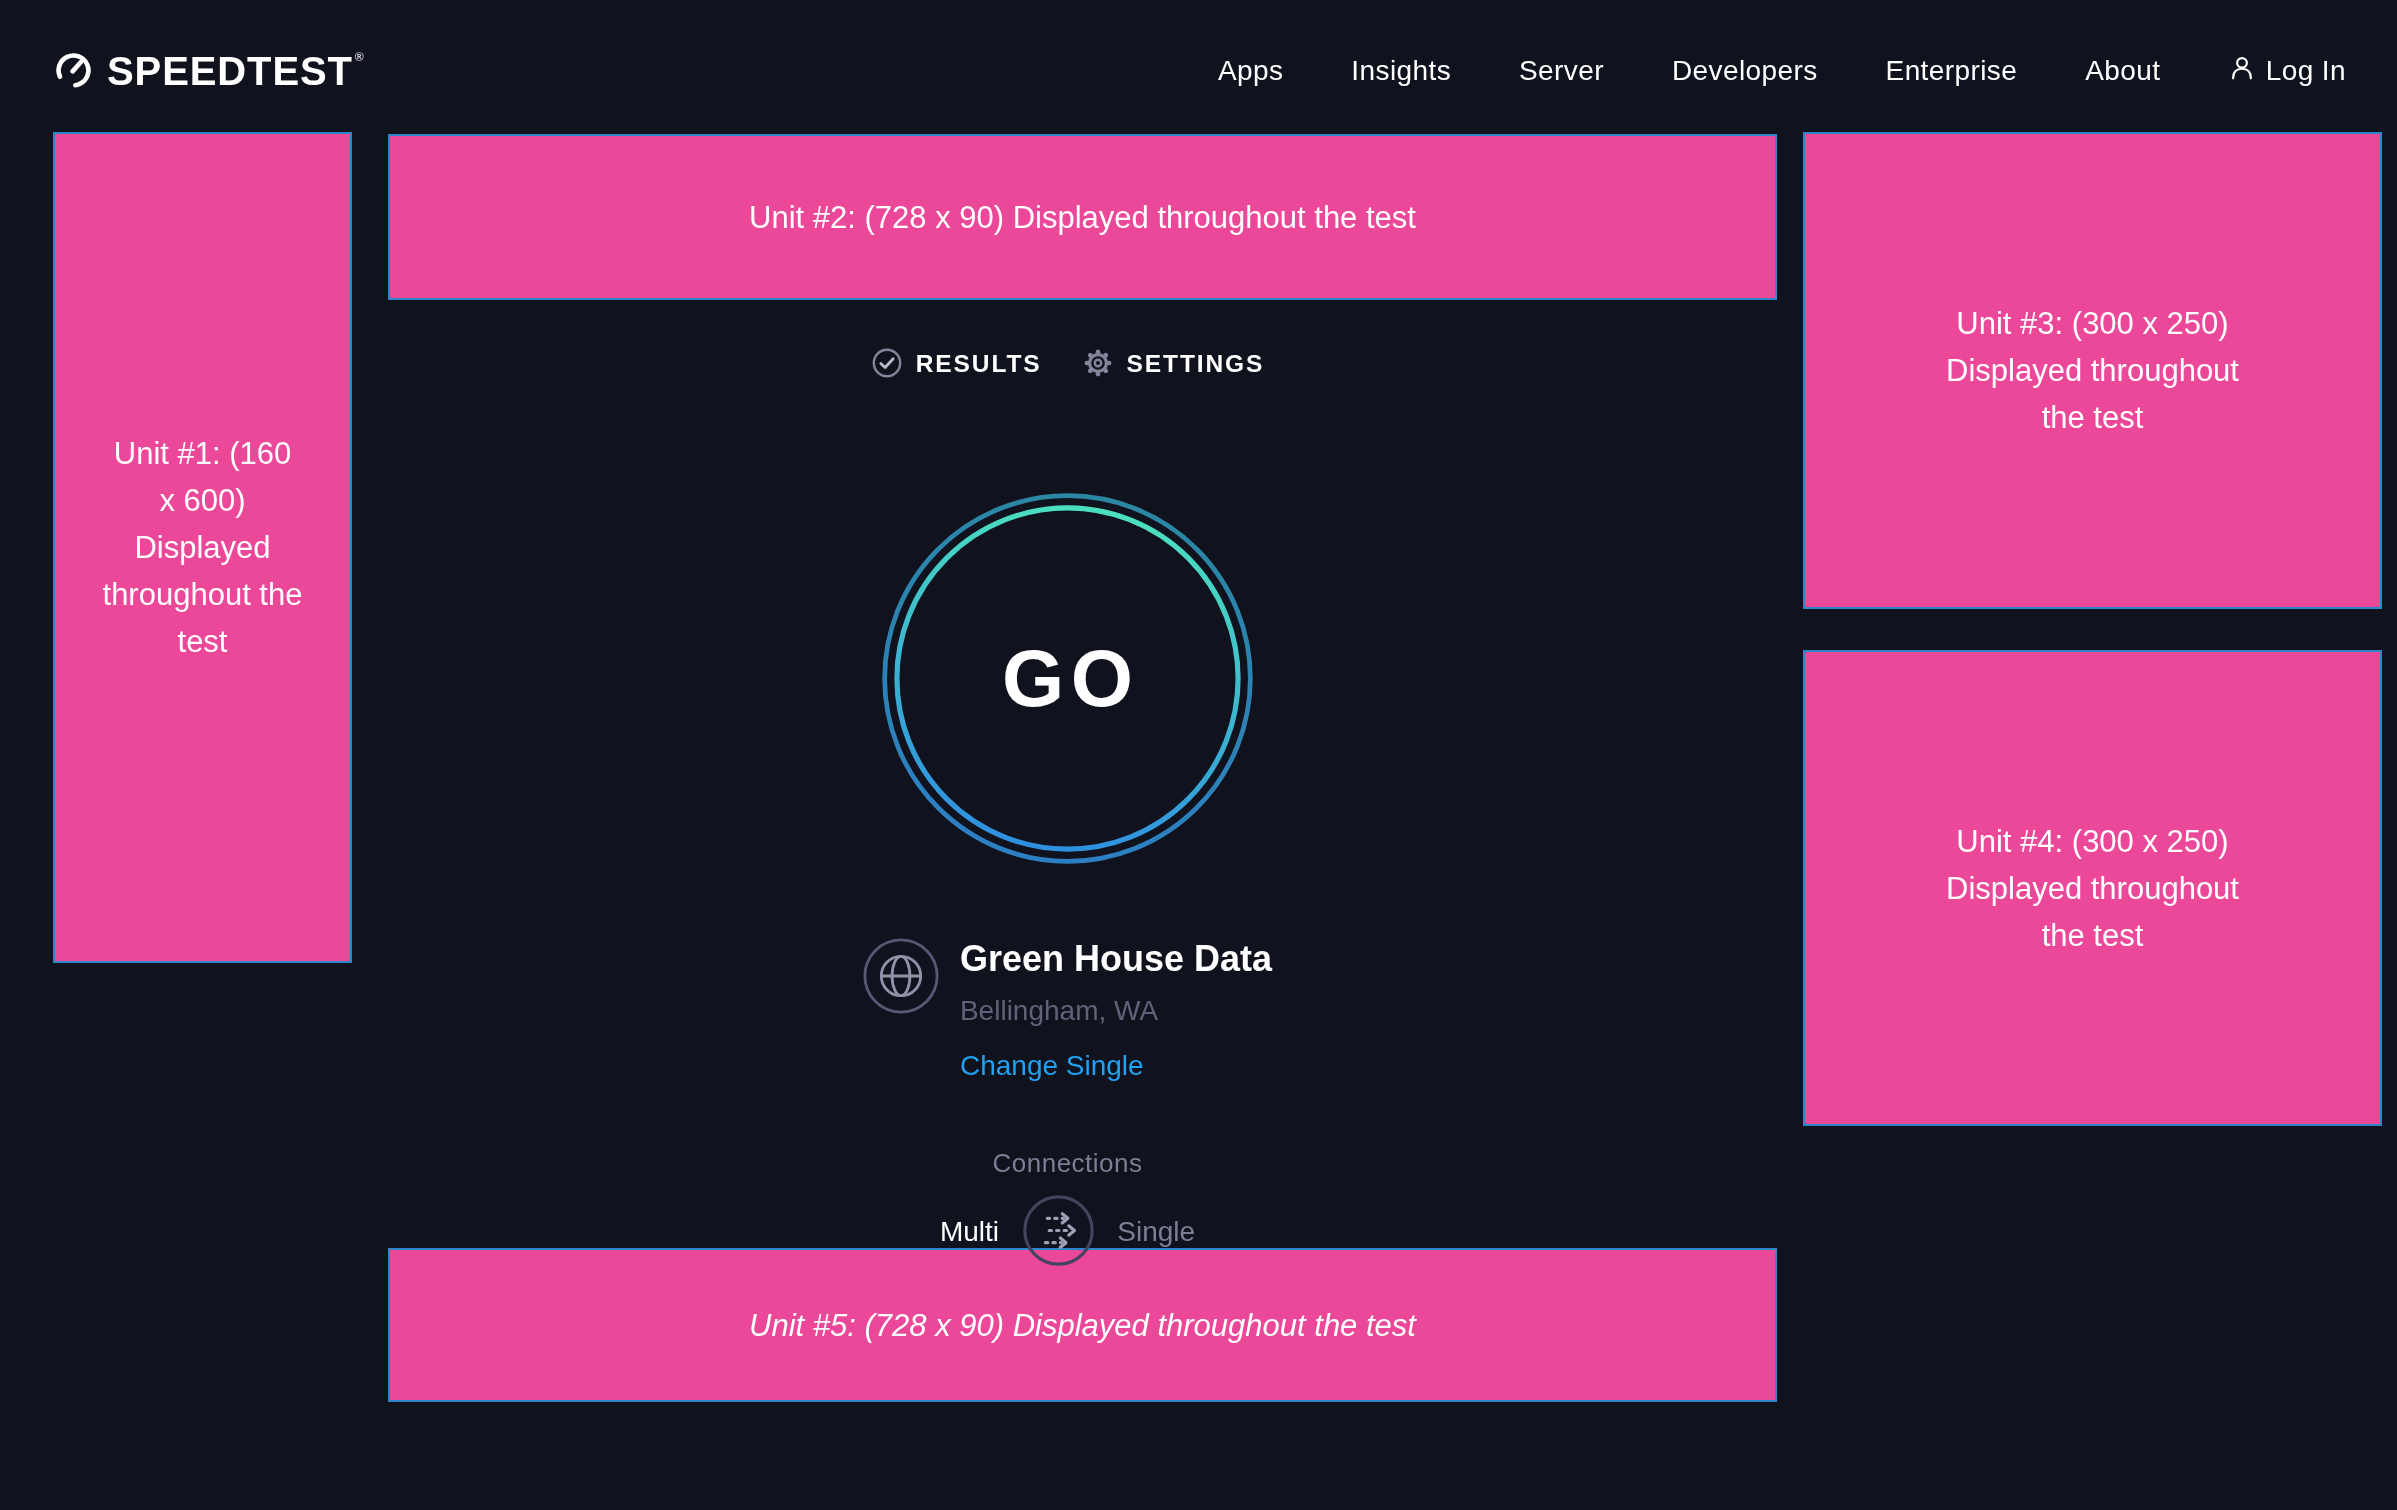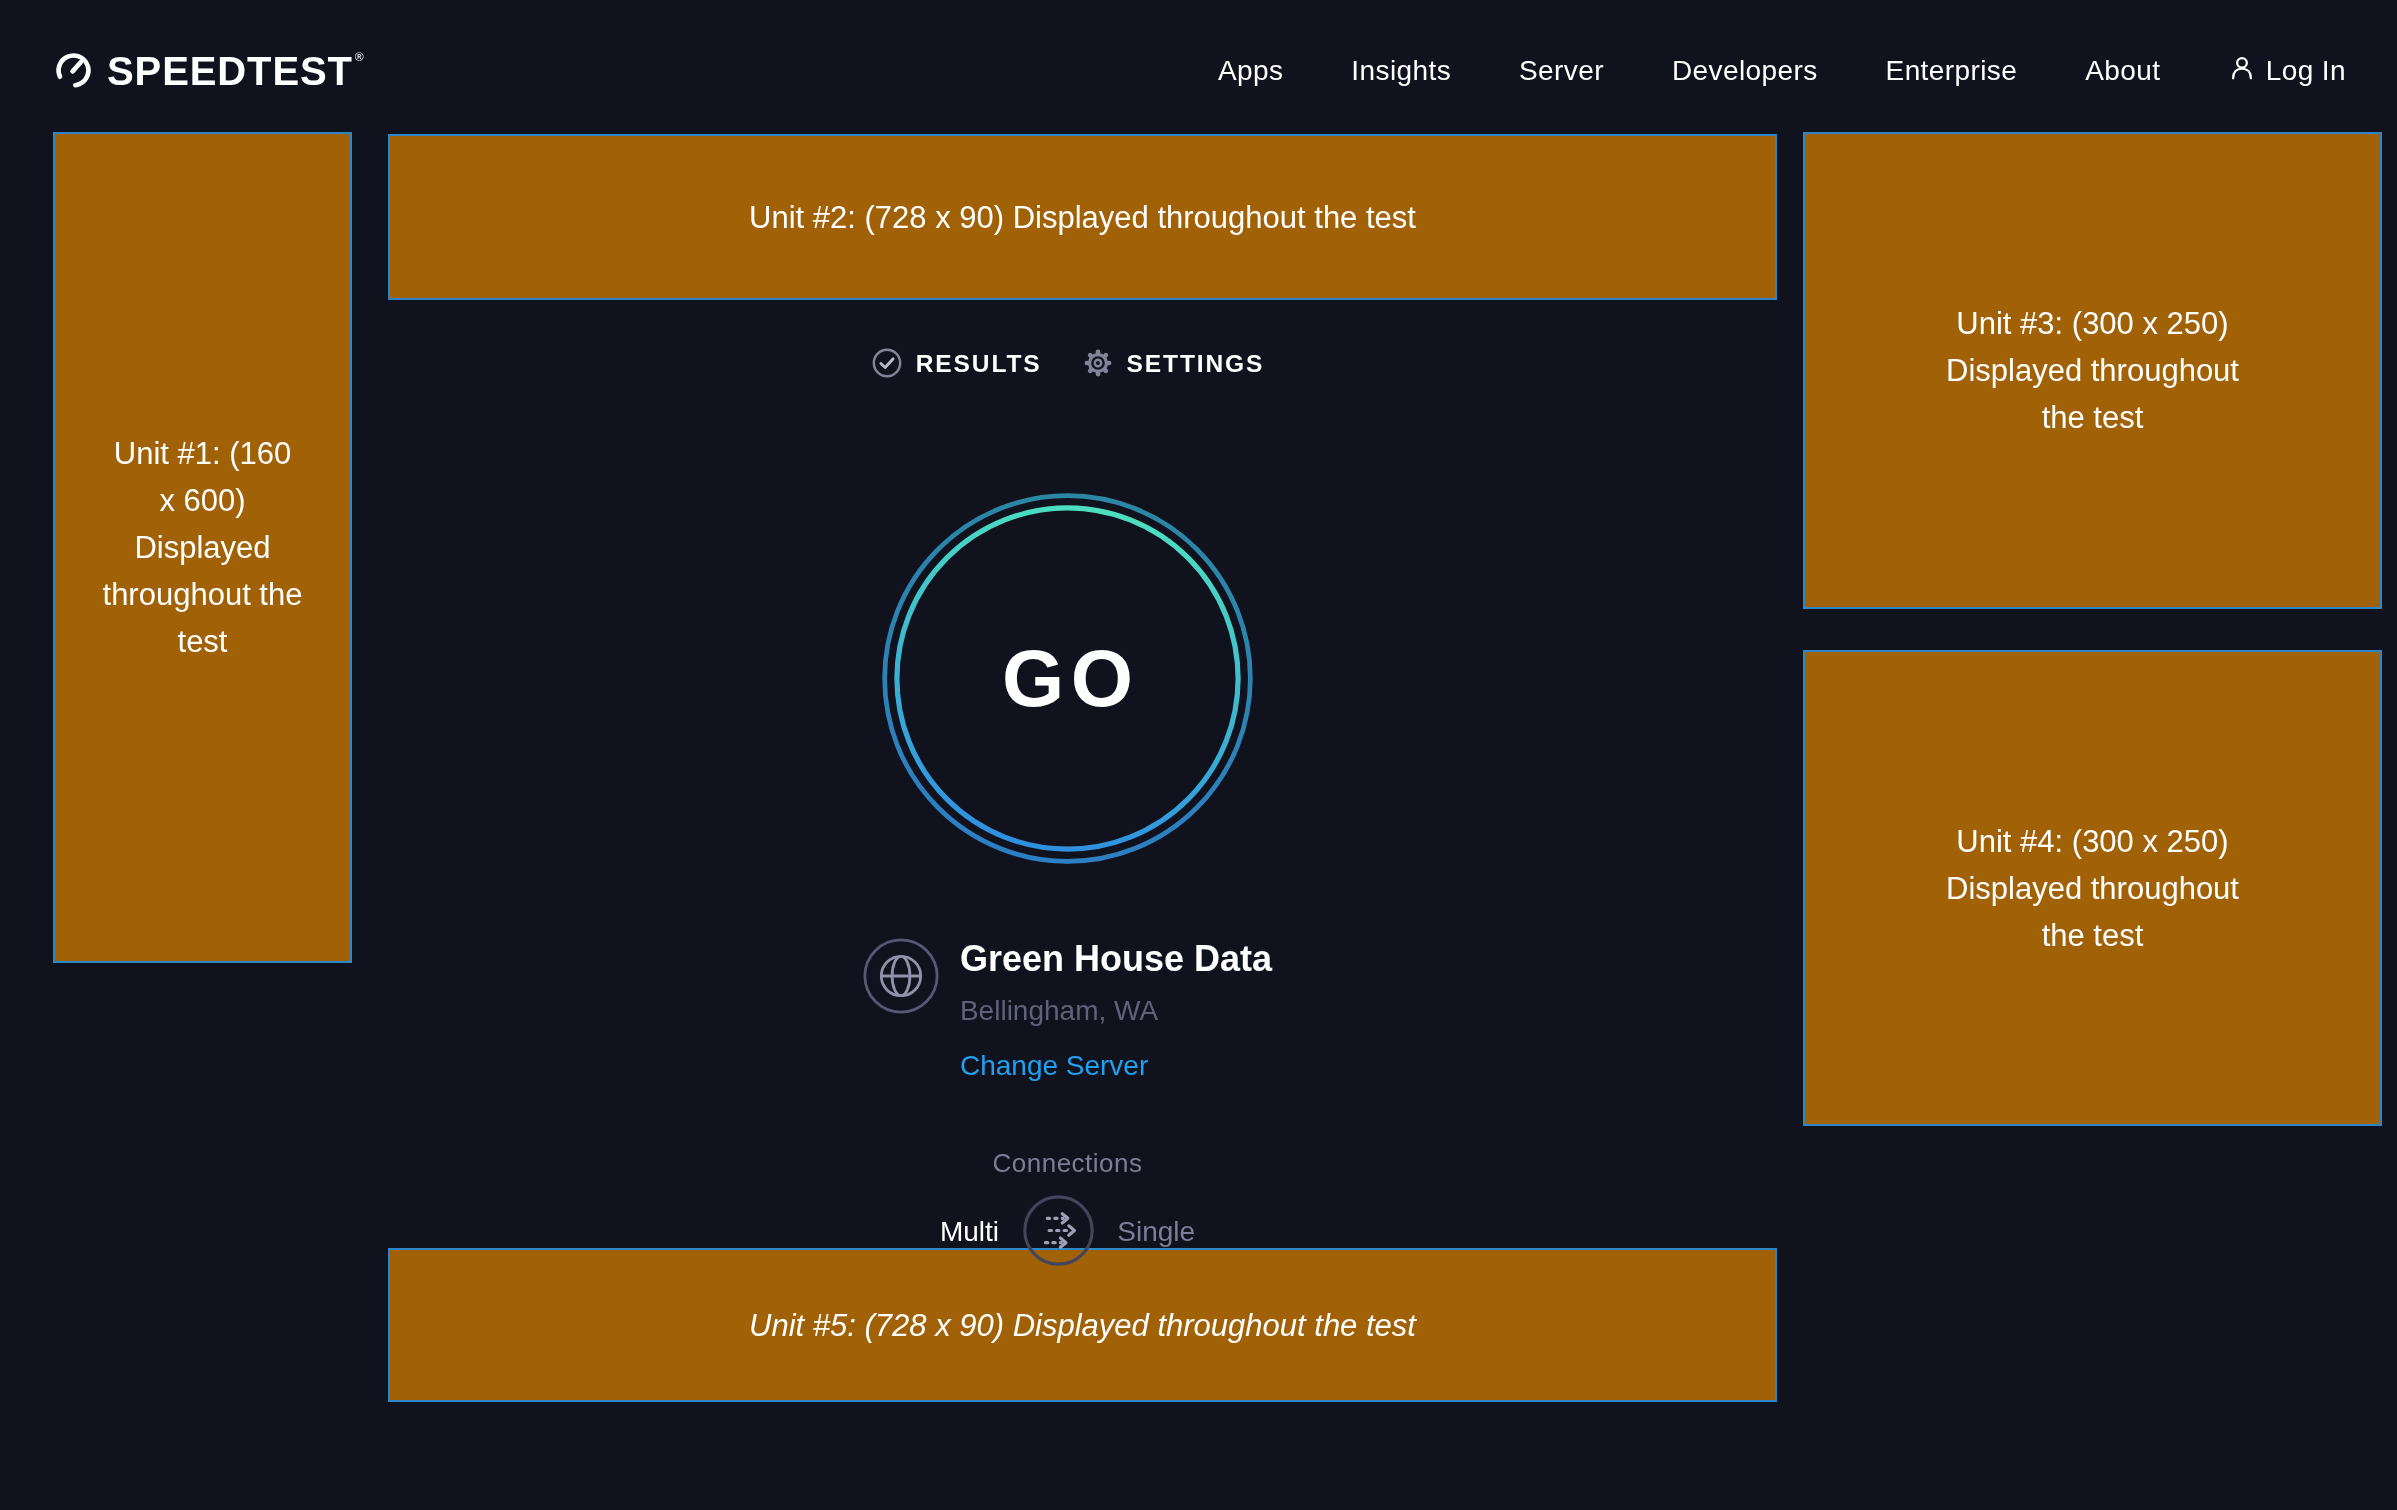--- a/index.html
+++ b/index.html
@@ -16,21 +16,21 @@
     padding:12px 51px 0 53px;box-sizing:border-box;
   }
   .logo{display:flex;align-items:center;gap:13px;cursor:pointer;}
   .logo-text{color:#fff;font-size:40px;font-weight:700;letter-spacing:0.9px;display:flex;align-items:flex-start;}
   .logo-mark{font-size:12.2px;color:#cfd1dc;margin-top:1.9px;margin-left:1.9px;}
   .nav{display:flex;align-items:center;gap:68px;list-style:none;margin:0;padding:0;}
   .nav-item{color:#fff;font-size:28px;letter-spacing:0.4px;cursor:pointer;white-space:nowrap;}
   .login{display:flex;align-items:center;gap:9.4px;}
   
   .ad{
-    position:absolute;background:#a16207;border:2.8px solid #2d86c8;box-sizing:border-box;
+    position:absolute;background:#ec4899;border:2.8px solid #2d86c8;box-sizing:border-box;
     display:flex;align-items:center;justify-content:center;text-align:center;
     color:#fff;font-size:31px;line-height:47px;
   }
   #unit1{left:53px;top:132px;width:299px;height:831px;}
   #unit1 .ad-text{max-width:200px;}
   #unit2{left:388px;top:134px;width:1389px;height:166px;}
   #unit3{left:1803px;top:132px;width:579px;height:477px;}
   #unit3 .ad-text, #unit4 .ad-text{max-width:325px;}
   #unit4{left:1803px;top:650px;width:579px;height:476px;}
   #unit5{left:388px;top:1248px;width:1389px;height:154px;font-style:italic;}
@@ -183,21 +183,21 @@
         <svg width="76" height="76" viewBox="0 0 81 81" fill="none" stroke-width="3">
           <circle cx="40.5" cy="40.5" r="38.5" stroke="#565973"></circle>
           <circle cx="40.5" cy="40.5" r="21" stroke="#9093a8"></circle>
           <ellipse cx="40.5" cy="40.5" rx="9.5" ry="21" stroke="#9093a8"></ellipse>
           <path d="M19.5 40.5 H61.5" stroke="#9093a8"></path>
         </svg>
       </span>
       <div class="server-block">
         <div class="server-name">Green House Data</div>
         <div class="server-loc">Bellingham, WA</div>
-        <div class="server-change">Change Server</div>
+        <div class="server-change">Change Single</div>
       </div>
     </div>
   </div>
 
   <div class="conn-label">Connections</div>
   <div class="conn-row">
     <span class="conn-opt active">Multi</span>
     <span class="conn-toggle">
       <svg width="73" height="73" viewBox="-39 -39 78 78" fill="none">
         <circle cx="0" cy="0" r="36" stroke="#42455b" stroke-width="3.4"></circle>

